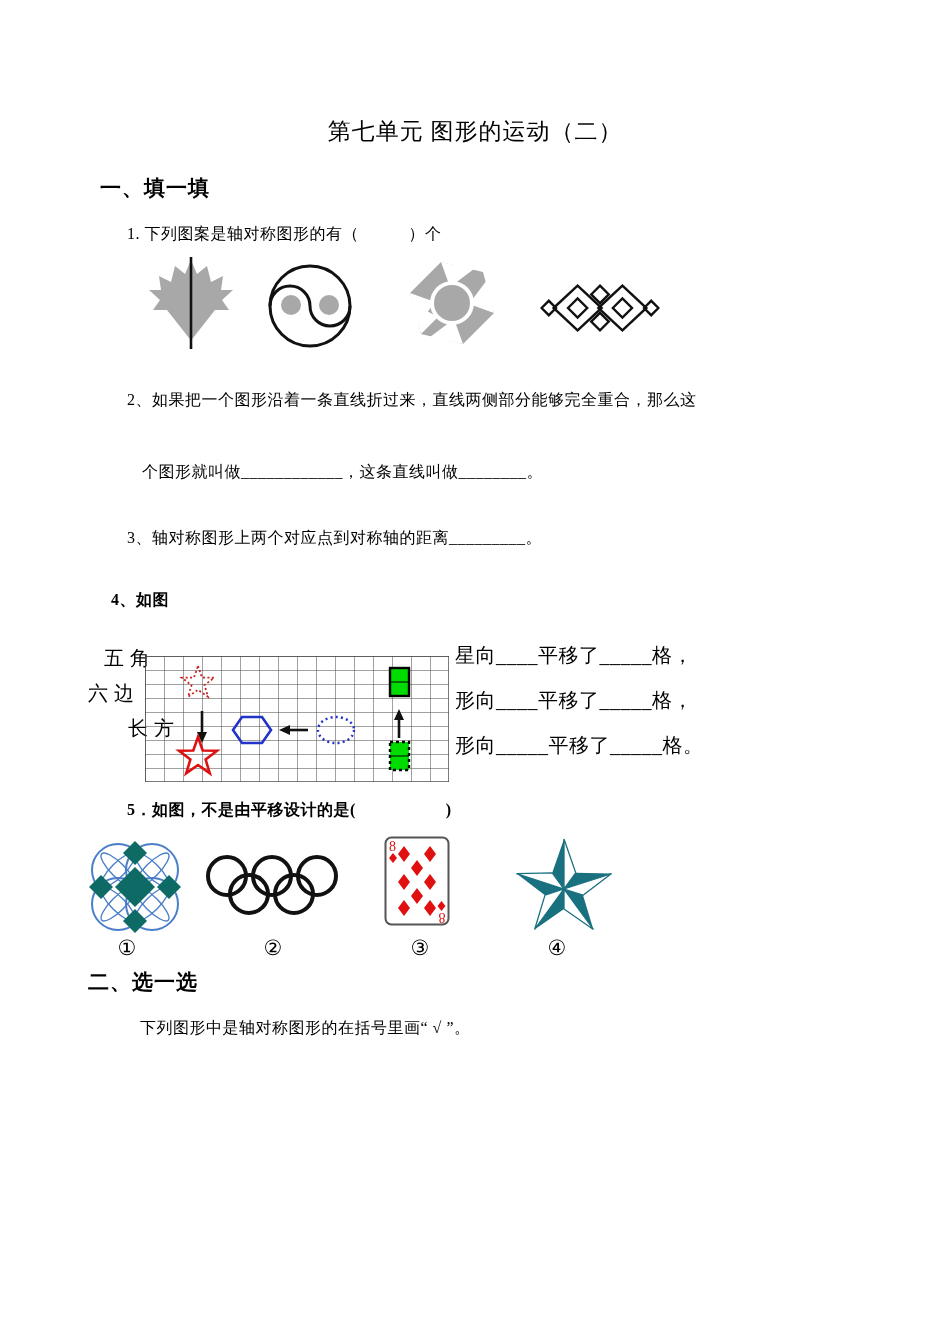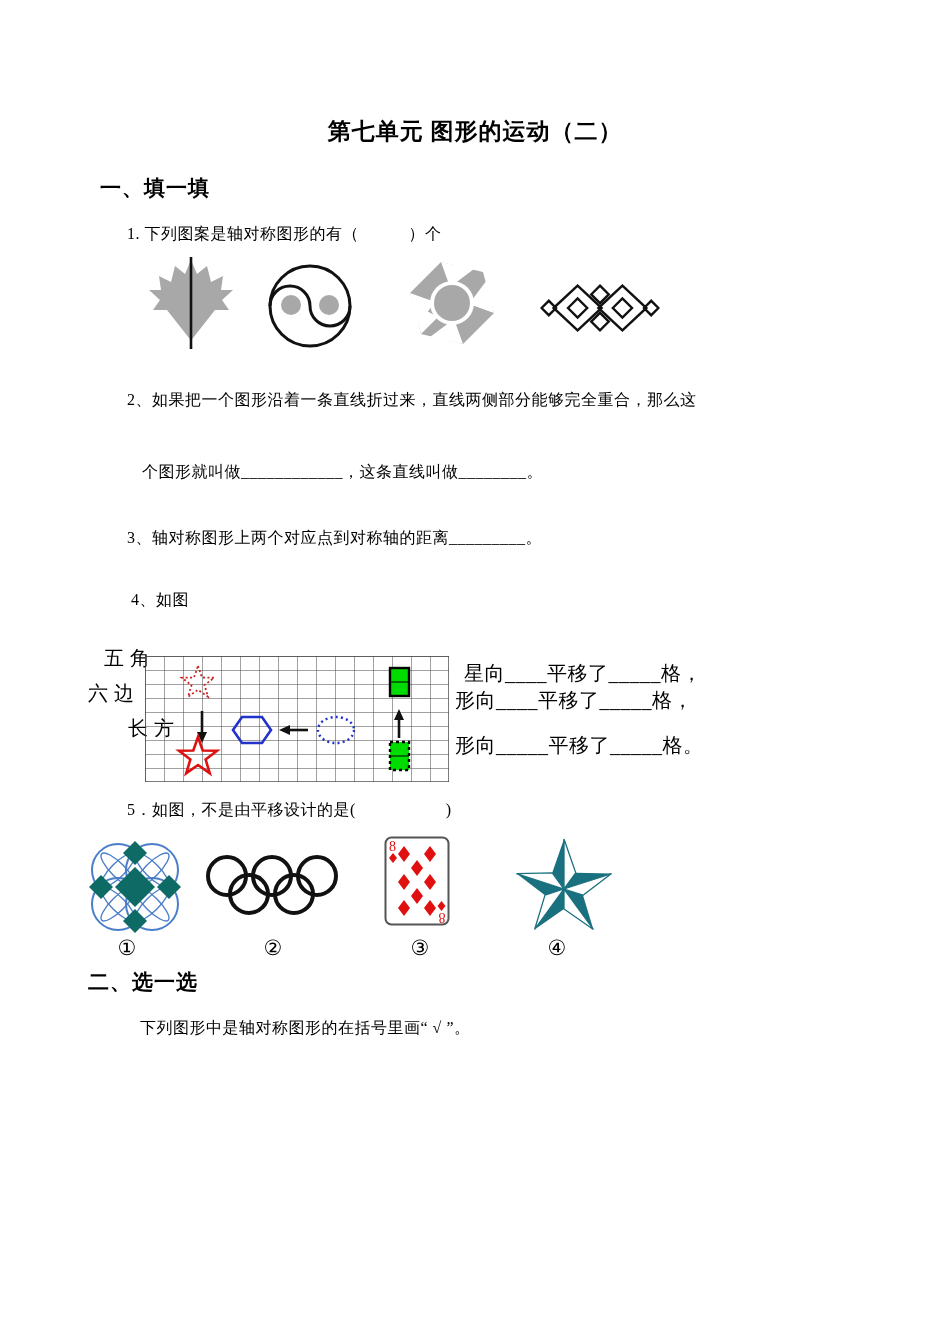--- a/index.html
+++ b/index.html
@@ -1,21 +1,21 @@
 <!DOCTYPE html>
 <html><head>
 <meta charset="utf-8">
 <style>
   html,body{margin:0;padding:0;background:#fff;}
   .page{
     position:relative;width:950px;height:1344px;background:#ffffff;
     font-family:"Liberation Serif","DejaVu Serif",serif;color:#000;overflow:hidden;
   }
   .abs{position:absolute;white-space:pre;}
-  .title{left:0;top:116px;width:950px;text-align:center;font-size:23px;font-weight:bold;letter-spacing:1px;}
+  .title{left:0;top:116px;width:950px;text-align:center;font-size:23px;font-weight:normal;letter-spacing:1px;}
   .h-sec{font-size:21px;font-weight:bold;letter-spacing:1px;}
   .body-t{font-size:16px;letter-spacing:0.5px;margin-left:39px;}
   .small-t{font-size:20px;letter-spacing:0.5px;}
   .circled{font-size:21px;transform:translateX(-50%);}
   svg{display:block;}
 </style>
 </head>
 <body>
 
 <div class="page">
@@ -60,21 +60,21 @@
       <polygon points="-73,0 -64,-9 -55,0 -64,9"></polygon>
       <polygon points="55,0 64,-9 73,0 64,9"></polygon>
     </g>
   </svg>
 
   <div class="abs body-t" style="left:88px;top:390px;font-family:Liberation Serif, serif;">2、如果把一个图形沿着一条直线折过来，直线两侧部分能够完全重合，那么这</div>
   <div class="abs body-t" style="left:103px;top:462px;">个图形就叫做____________，这条直线叫做________。</div>
 
   <div class="abs body-t" style="left:88px;top:528px;">3、轴对称图形上两个对应点到对称轴的距离_________。</div>
 
-  <div class="abs body-t" style="left:92px;top:590px;">4、如图</div>
+  <div class="abs body-t" style="left:72px;top:590px;font-weight:bold;">4、如图</div>
 
   <div class="abs small-t" style="left:88px;top:645px;margin-left:16px;">五 角</div>
   <div class="abs small-t" style="left:88px;top:680px;">六 边</div>
   <div class="abs small-t" style="left:88px;top:715px;margin-left:40px;">长 方</div>
 
   <svg class="abs" style="left:145px;top:656px;" width="304" height="126" viewBox="0 0 304 126">
     <defs>
       <pattern id="gcell" width="19" height="14" patternUnits="userSpaceOnUse">
         <path d="M19 0 H0 V14" fill="none" stroke="#444" stroke-width="1"></path>
       </pattern>
@@ -108,25 +108,25 @@
       <rect x="245" y="12" width="19" height="28" fill="#00dc00" stroke="#000" stroke-width="2.4"></rect>
       <line x1="245" y1="26" x2="264" y2="26" stroke="#000" stroke-width="1"></line>
     </g>
 
     <g>
       <rect x="245" y="86" width="19" height="28" fill="#00dc00" stroke="#000" stroke-width="2.4" stroke-dasharray="3 3"></rect>
       <line x1="245" y1="100" x2="264" y2="100" stroke="#000" stroke-width="1"></line>
     </g>
   </svg>
 
-  <div class="abs small-t" style="left:455px;top:660px;margin-left:9px;">星向____平移了_____格，</div>
+  <div class="abs small-t" style="left:455px;top:642px;">星向____平移了_____格，</div>
   <div class="abs small-t" style="left:455px;top:732px;">形向_____平移了_____格。</div>
   <div class="abs small-t" style="left:455px;top:687px;">形向____平移了_____格，</div>
 
-  <div class="abs body-t" style="left:88px;top:800px;">5．如图，不是由平移设计的是(                    )</div>
+  <div class="abs body-t" style="left:88px;top:800px;font-weight:bold;">5．如图，不是由平移设计的是(                    )</div>
 
   <svg class="abs" style="left:87px;top:839px;" width="96" height="96" viewBox="-48 -48 96 96">
     <g fill="#fff" stroke="#4a7ec8" stroke-width="2">
       <circle cx="-17" cy="-17" r="26"></circle>
       <circle cx="17" cy="-17" r="26"></circle>
       <circle cx="-17" cy="17" r="26"></circle>
       <circle cx="17" cy="17" r="26"></circle>
     </g>
     <g fill="none" stroke="#4a7ec8" stroke-width="1.4">
       <ellipse cx="-17" cy="-17" rx="23" ry="7" transform="rotate(-45 -17 -17)"></ellipse>

